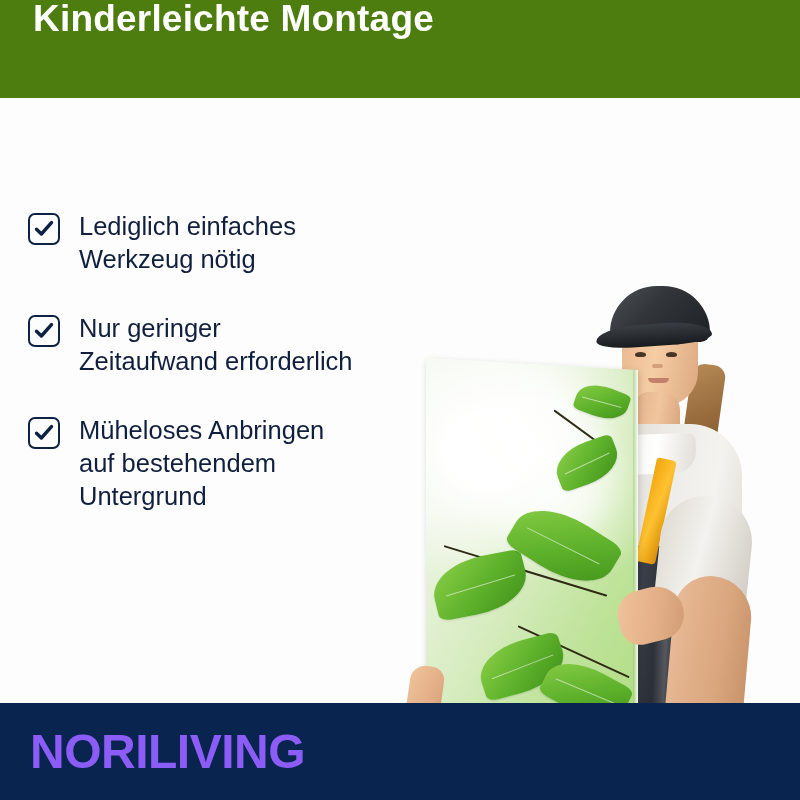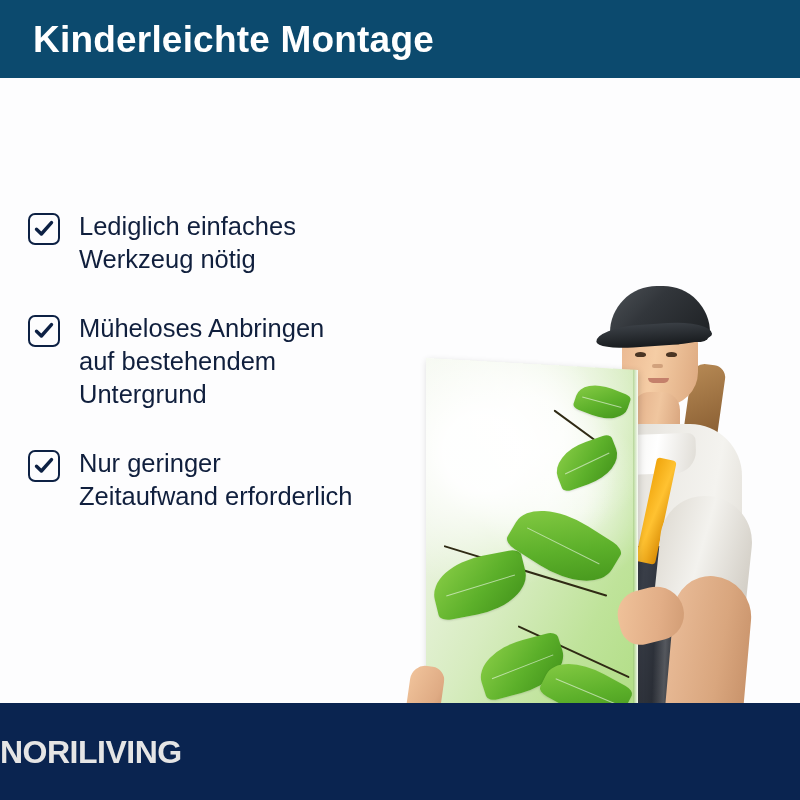--- a/index.html
+++ b/index.html
@@ -16,24 +16,24 @@
     height: 800px;
     overflow: hidden;
     background: #fdfdfe;
   }
 
   
   .header-bar {
     position: absolute;
     left: 0; top: 0;
     width: 800px;
-    height: 78px;
-    background: #0c4a6e;
+    height: 98px;
+    background: #4d7c0f;
     display: flex;
-    align-items: center;
+    align-items: flex-start;
   }
   .header-title {
     color: #ffffff;
     font-size: 37px;
     font-weight: bold;
     letter-spacing: 0.2px;
     margin-left: 33px;
     line-height: 1;
   }
 
@@ -296,24 +296,25 @@
   .footer-bar {
     position: absolute;
     left: 0; top: 703px;
     width: 800px;
     height: 97px;
     background: #0a2450;
     display: flex;
     align-items: center;
   }
   .footer-logo {
-    color: #e5e5e5;
-    font-size: 32px;
+    color: #8b5cf6;
+    font-size: 48px;
     font-weight: bold;
     letter-spacing: -0.5px;
+    margin-left: 30px;
     line-height: 1;
   }
 </style>
 </head>
 <body>
 
 <div id="page">
 
   <div class="header-bar">
     <div class="header-title">Kinderleichte Montage</div>
@@ -332,33 +333,33 @@
         <div class="benefit-text">Lediglich einfaches
 Werkzeug nötig</div>
       </div>
 
       <div class="benefit-row">
         <div class="checkbox">
           <svg width="22" height="22" viewBox="0 0 22 22" aria-hidden="true">
             <path d="M3.5 11.2 L8.4 16 L18.5 4.6" fill="none" stroke="#0d2144" stroke-width="3.4" stroke-linecap="round" stroke-linejoin="round"></path>
           </svg>
         </div>
-        <div class="benefit-text">Müheloses Anbringen
-auf bestehendem
-Untergrund</div>
+        <div class="benefit-text">Nur geringer
+Zeitaufwand erforderlich</div>
       </div>
 
       <div class="benefit-row">
         <div class="checkbox">
           <svg width="22" height="22" viewBox="0 0 22 22" aria-hidden="true">
             <path d="M3.5 11.2 L8.4 16 L18.5 4.6" fill="none" stroke="#0d2144" stroke-width="3.4" stroke-linecap="round" stroke-linejoin="round"></path>
           </svg>
         </div>
-        <div class="benefit-text">Nur geringer
-Zeitaufwand erforderlich</div>
+        <div class="benefit-text">Müheloses Anbringen
+auf bestehendem
+Untergrund</div>
       </div>
 
     </div>
 
     <div class="photo">
 
       <div class="model">
         <div class="hair"></div>
         <div class="ponytail"></div>
         <div class="head"></div>

